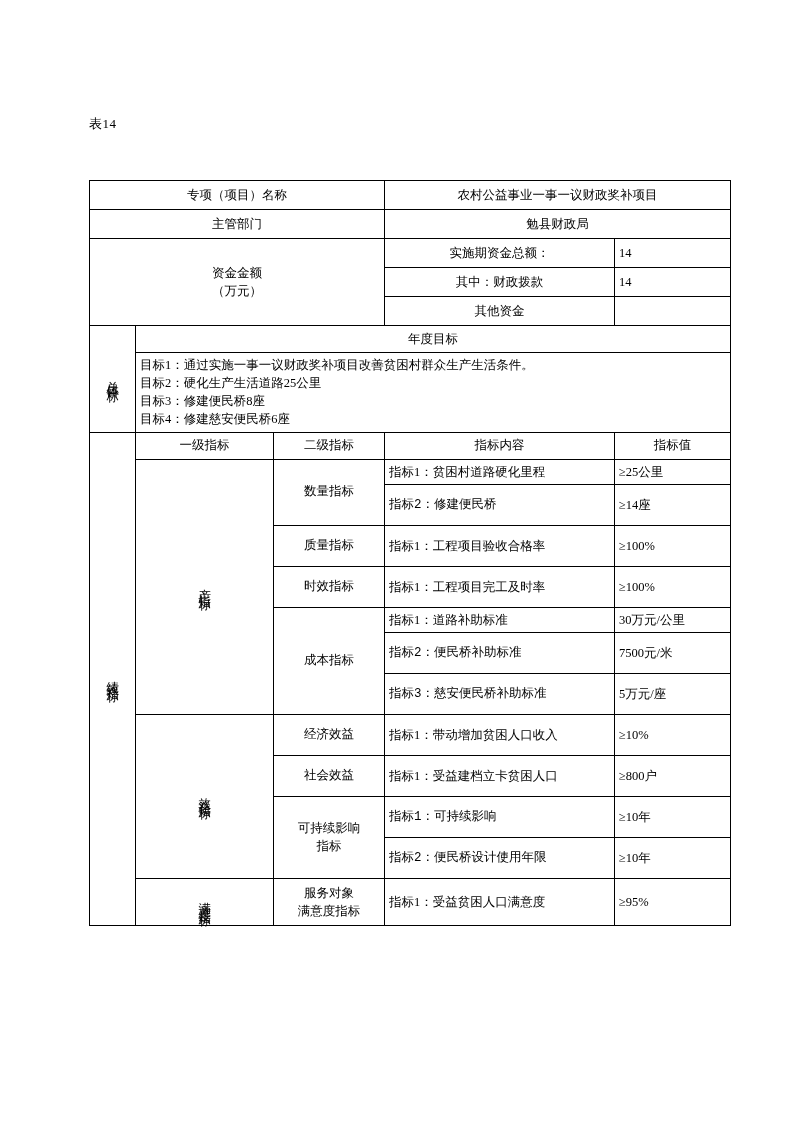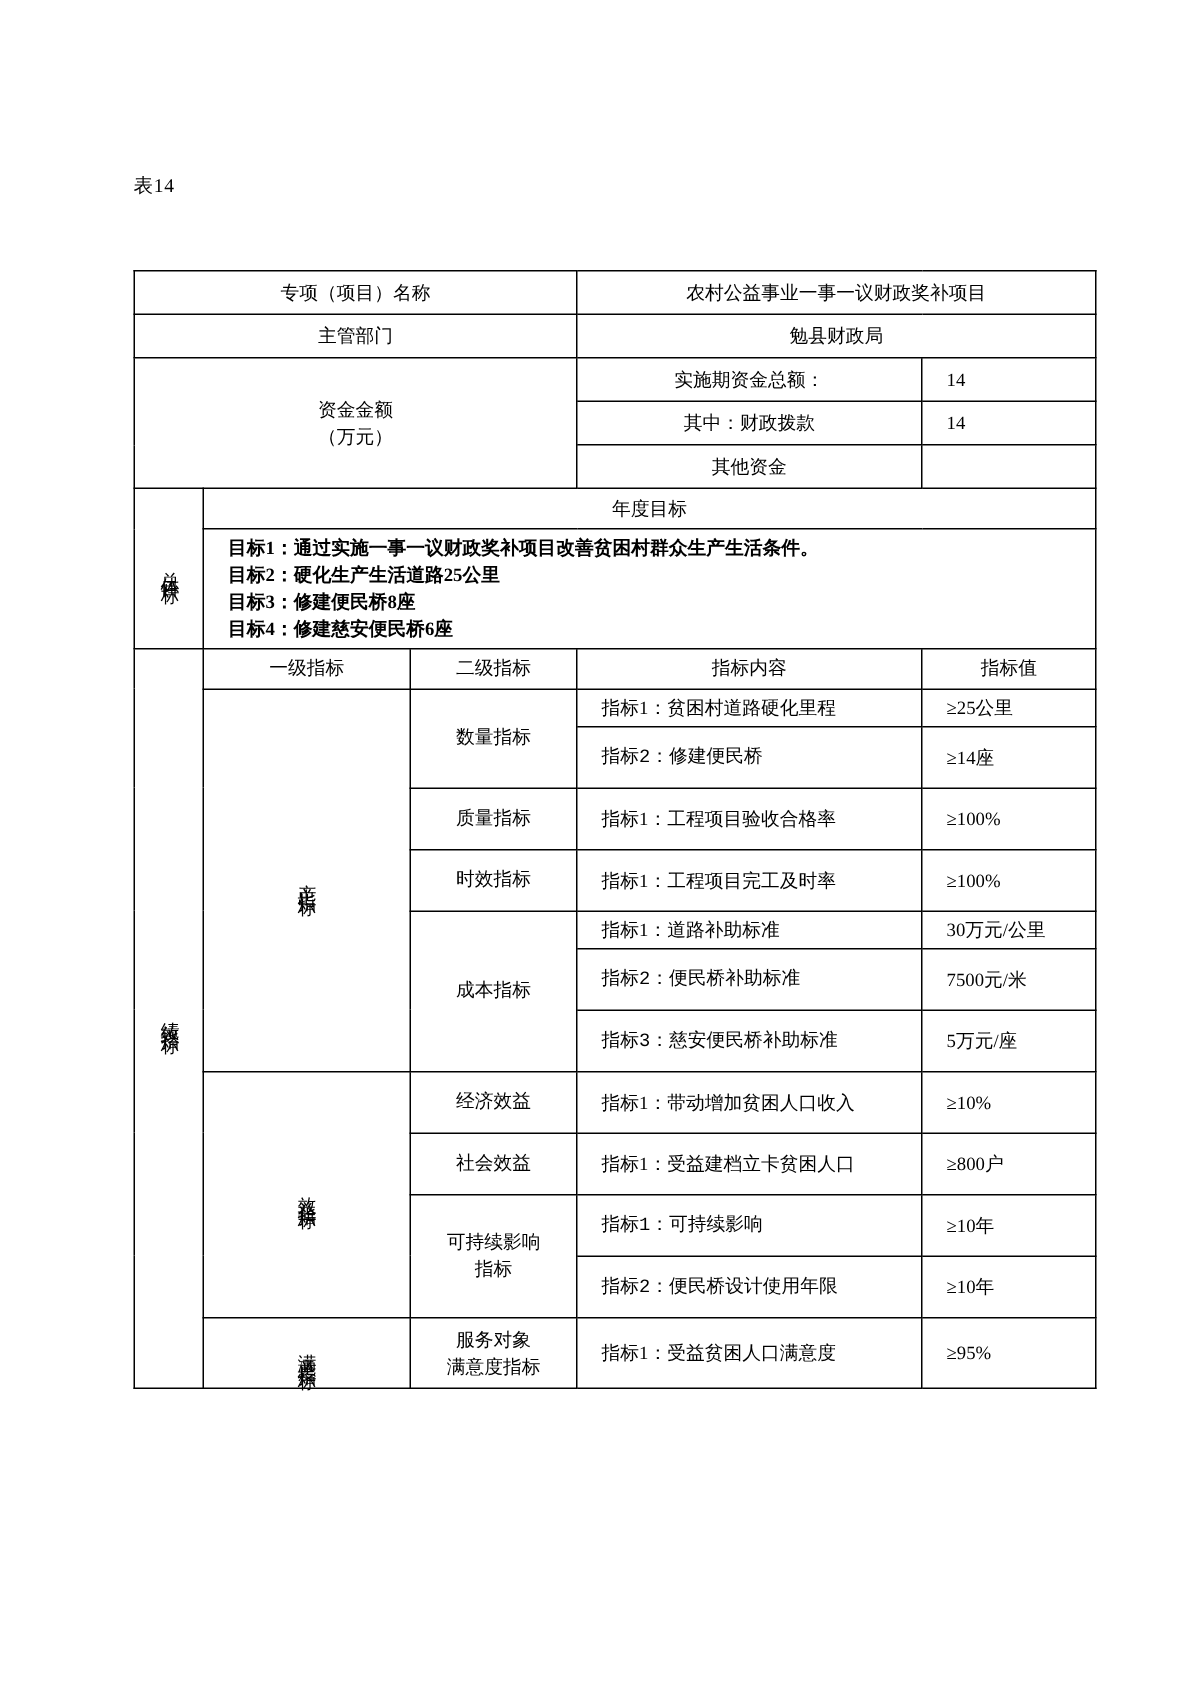--- a/index.html
+++ b/index.html
@@ -43,21 +43,21 @@
     position: absolute;
     left: 76px;
     top: 180px;
     width: 641px;
     border-collapse: collapse;
     table-layout: fixed;
   }
   table.main td {
     border: 1px solid #000000;
     font-size: 12.5px;
-    padding: 3px 16px;
+    padding: 3px 4px;
     vertical-align: middle;
     line-height: 1.45;
   }
   .c { text-align: center; }
   .r { padding-right: 8px; }
   .l { text-align: left; }
   .vert {
     writing-mode: vertical-rl;
     text-orientation: upright;
     letter-spacing: 3px;
@@ -67,21 +67,21 @@
   }
   .vcell {
     text-align: center;
     vertical-align: middle;
   }
   .goal-block {
     padding: 8px 6px 10px 8px;
     font-size: 12.5px;
     line-height: 1.6;
   }
-  .goal-line { white-space: nowrap; font-weight: bold; }
+  .goal-line { white-space: nowrap; }
   .tall { height: 34px; font-family: Liberation Mono, monospace; }
   .two-line { line-height: 1.35; }
 </style>
 </head>
 <body>
 
 <div class="page">
 
   <div class="table-label">表14</div>
 

